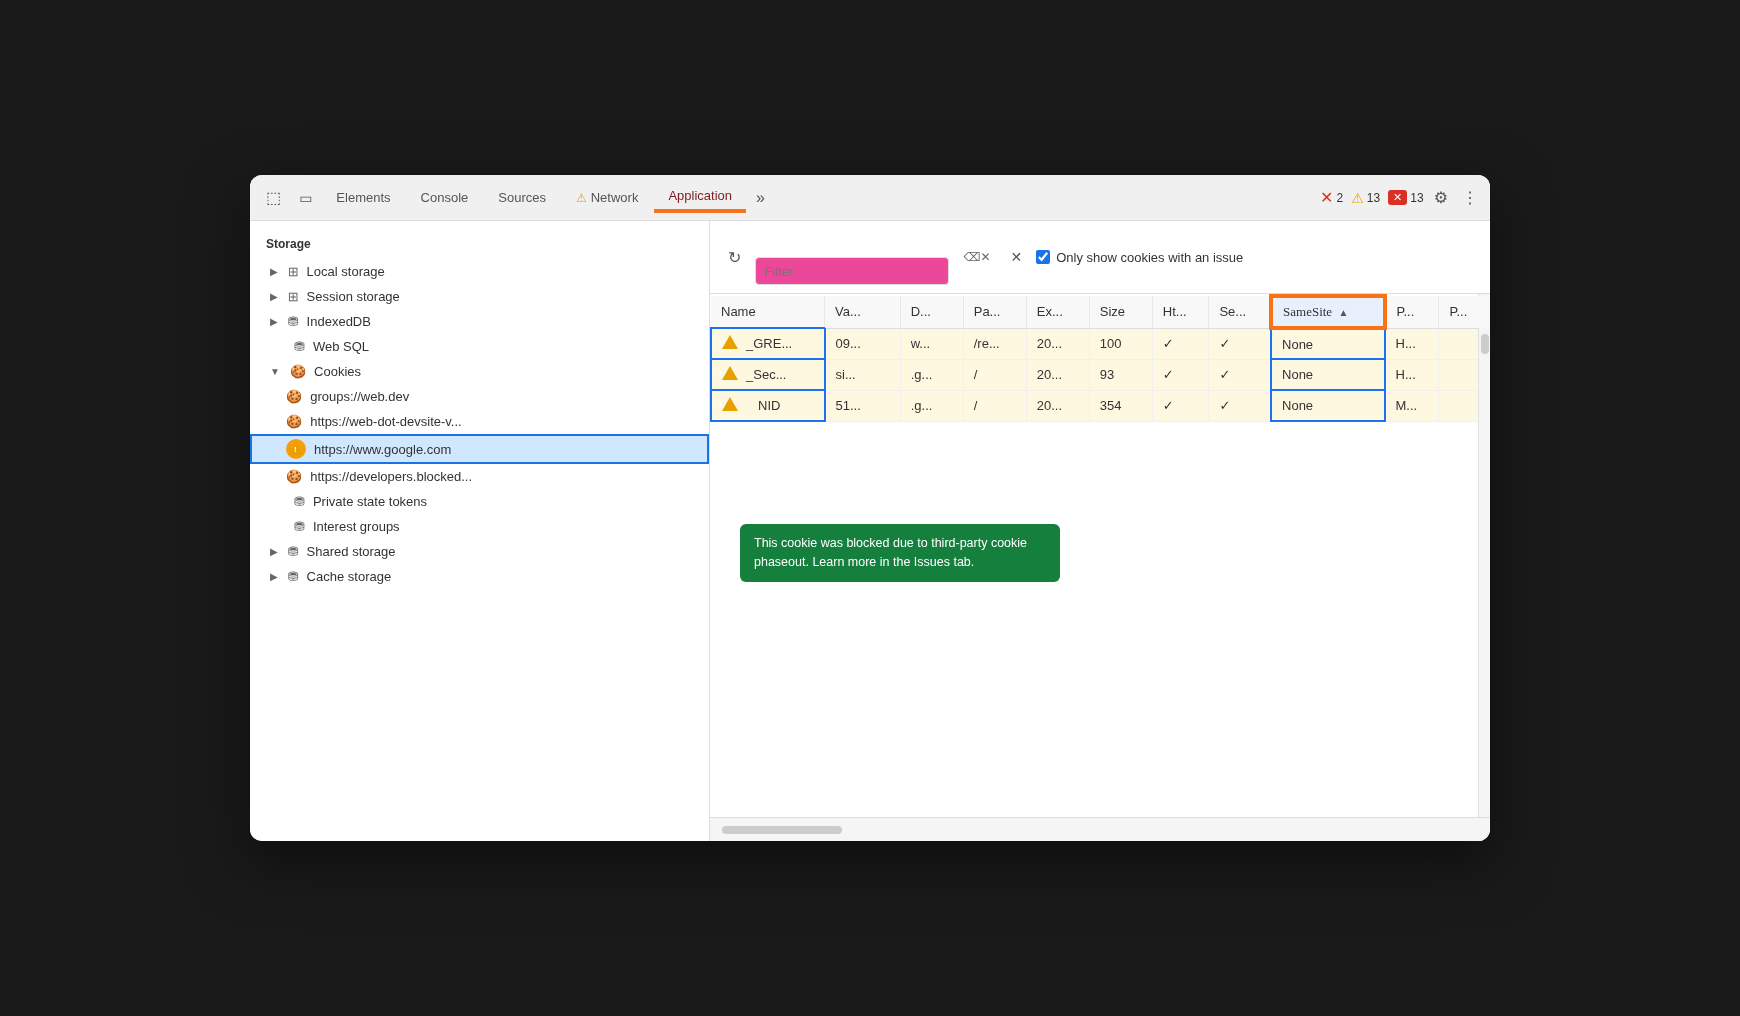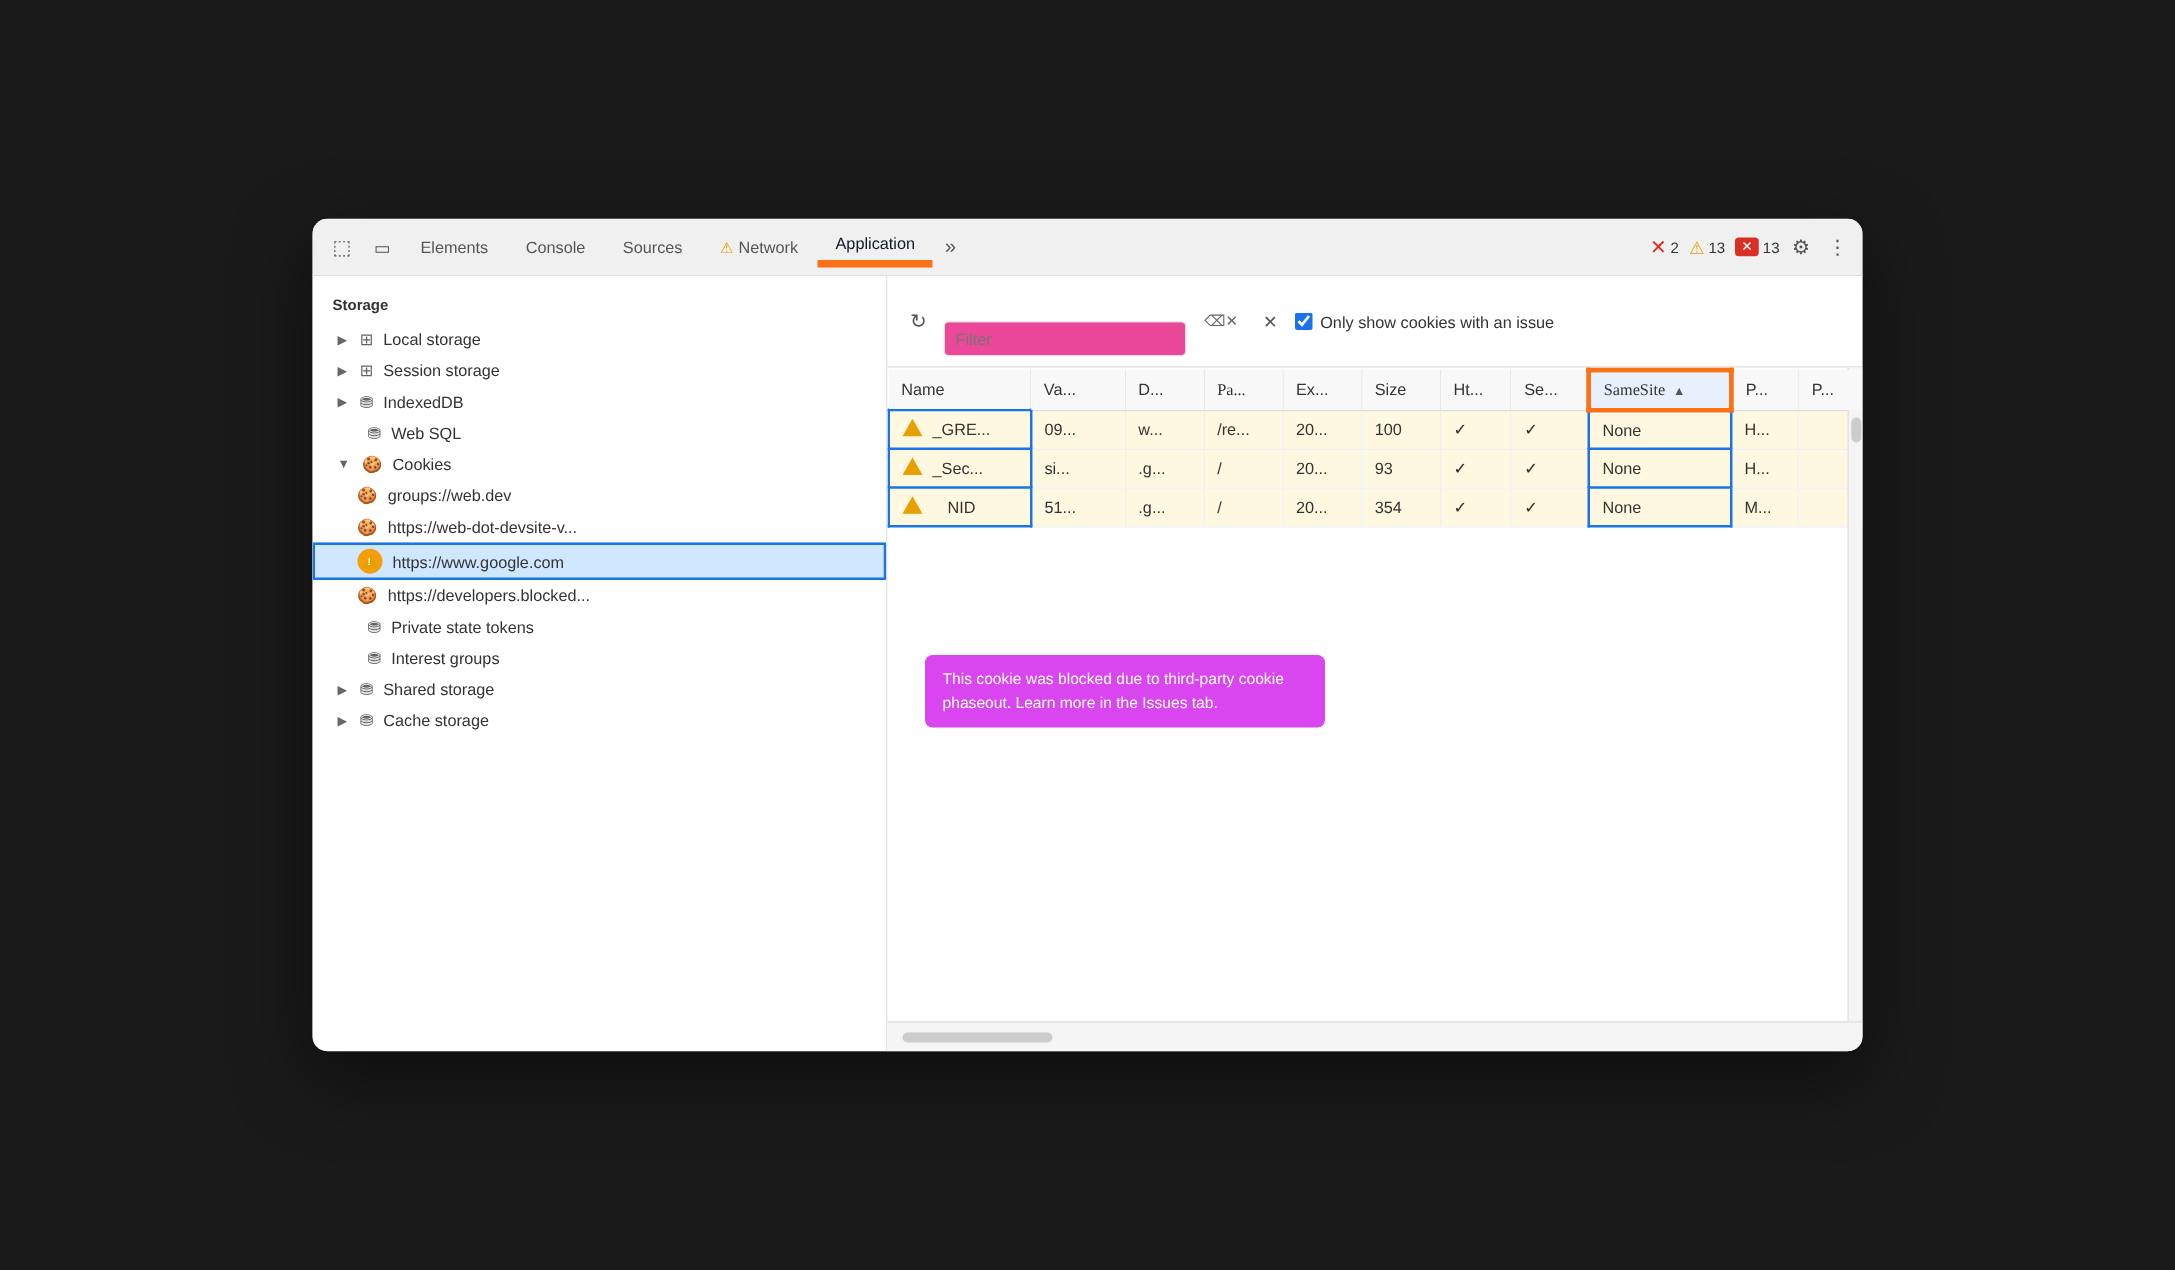--- a/index.html
+++ b/index.html
@@ -65,22 +65,22 @@
     }
     .tab {
       padding: 6px 14px;
       font-size: 13px;
       color: #555;
       cursor: pointer;
       border-radius: 4px;
       white-space: nowrap;
     }
     .tab.active {
-      color: #0f172a;
-      border-bottom: 6px solid #f97316;
+      color: #7f1d1d;
+      border-bottom: 4px solid #f97316;
       border-radius: 0;
     }
     .tab-network-warning {
       display: flex;
       align-items: center;
       gap: 4px;
     }
     .warning-icon { color: #e8a000; font-size: 12px; }
     .tab-spacer { flex: 1; }
     .tab-more { padding: 6px 8px; cursor: pointer; color: #555; }
@@ -245,21 +245,21 @@
       max-width: 80px;
     }
     .warning-cell-content {
       display: flex;
       align-items: center;
       gap: 4px;
     }
     
     .tooltip {
       position: absolute;
-      background: #d946ef;
+      background: #15803d;
       color: white;
       padding: 10px 14px;
       border-radius: 6px;
       font-size: 12.5px;
       line-height: 1.5;
       max-width: 320px;
       z-index: 10;
       top: 230px;
       left: 30px;
       pointer-events: none;
@@ -288,21 +288,21 @@
     .scrollbar-thumb {
       width: 8px;
       height: 20px;
       background: #ccc;
       border-radius: 4px;
     }
     .sort-arrow { font-size: 10px; color: #555; margin-left: 3px; }
     .col-name { min-width: 90px; margin-top: 20px; }
     .col-va { min-width: 60px; }
     .col-d { min-width: 50px; }
-    .col-pa { min-width: 50px; font-family: Liberation Serif, serif; }
+    .col-pa { min-width: 50px; }
     .col-ex { min-width: 50px; }
     .col-size { min-width: 50px; }
     .col-ht { min-width: 40px; }
     .col-se { min-width: 40px; }
     .col-ss { min-width: 90px; }
     .col-p { min-width: 40px; }
     .col-p2 { min-width: 40px; }
     .highlighted-row td { background: #fff8e1; }
   </style>
 </head>

